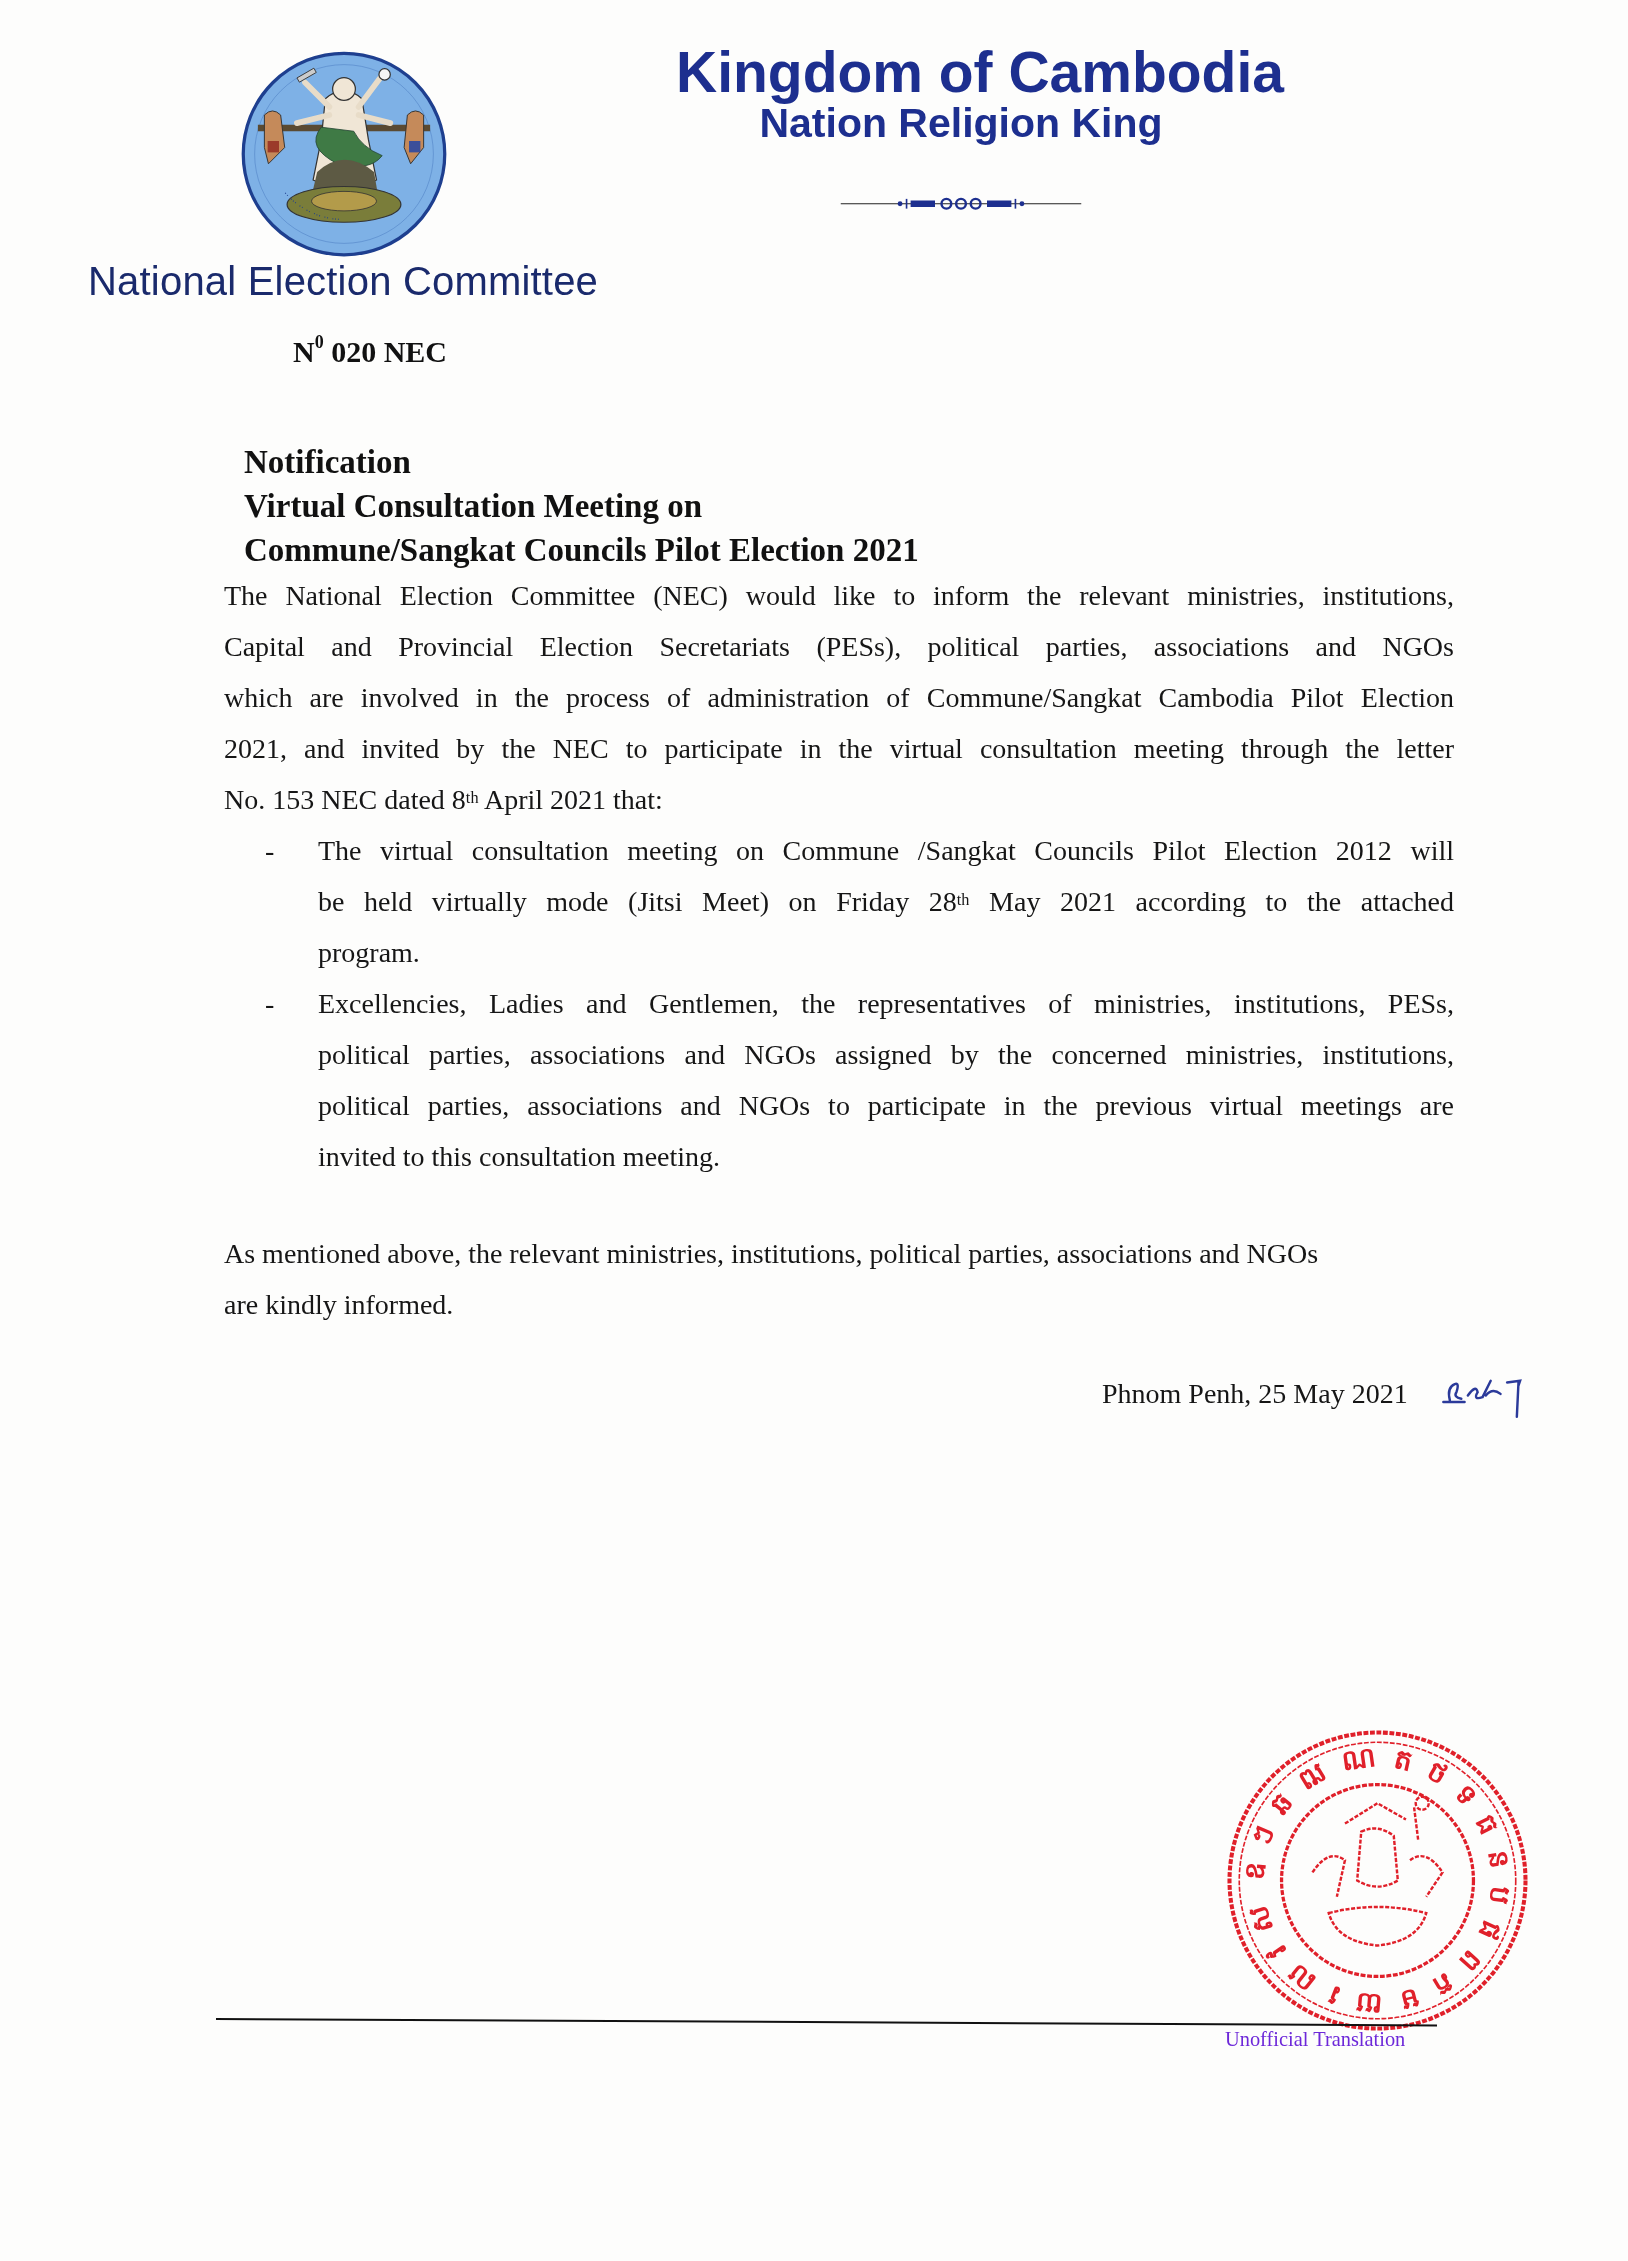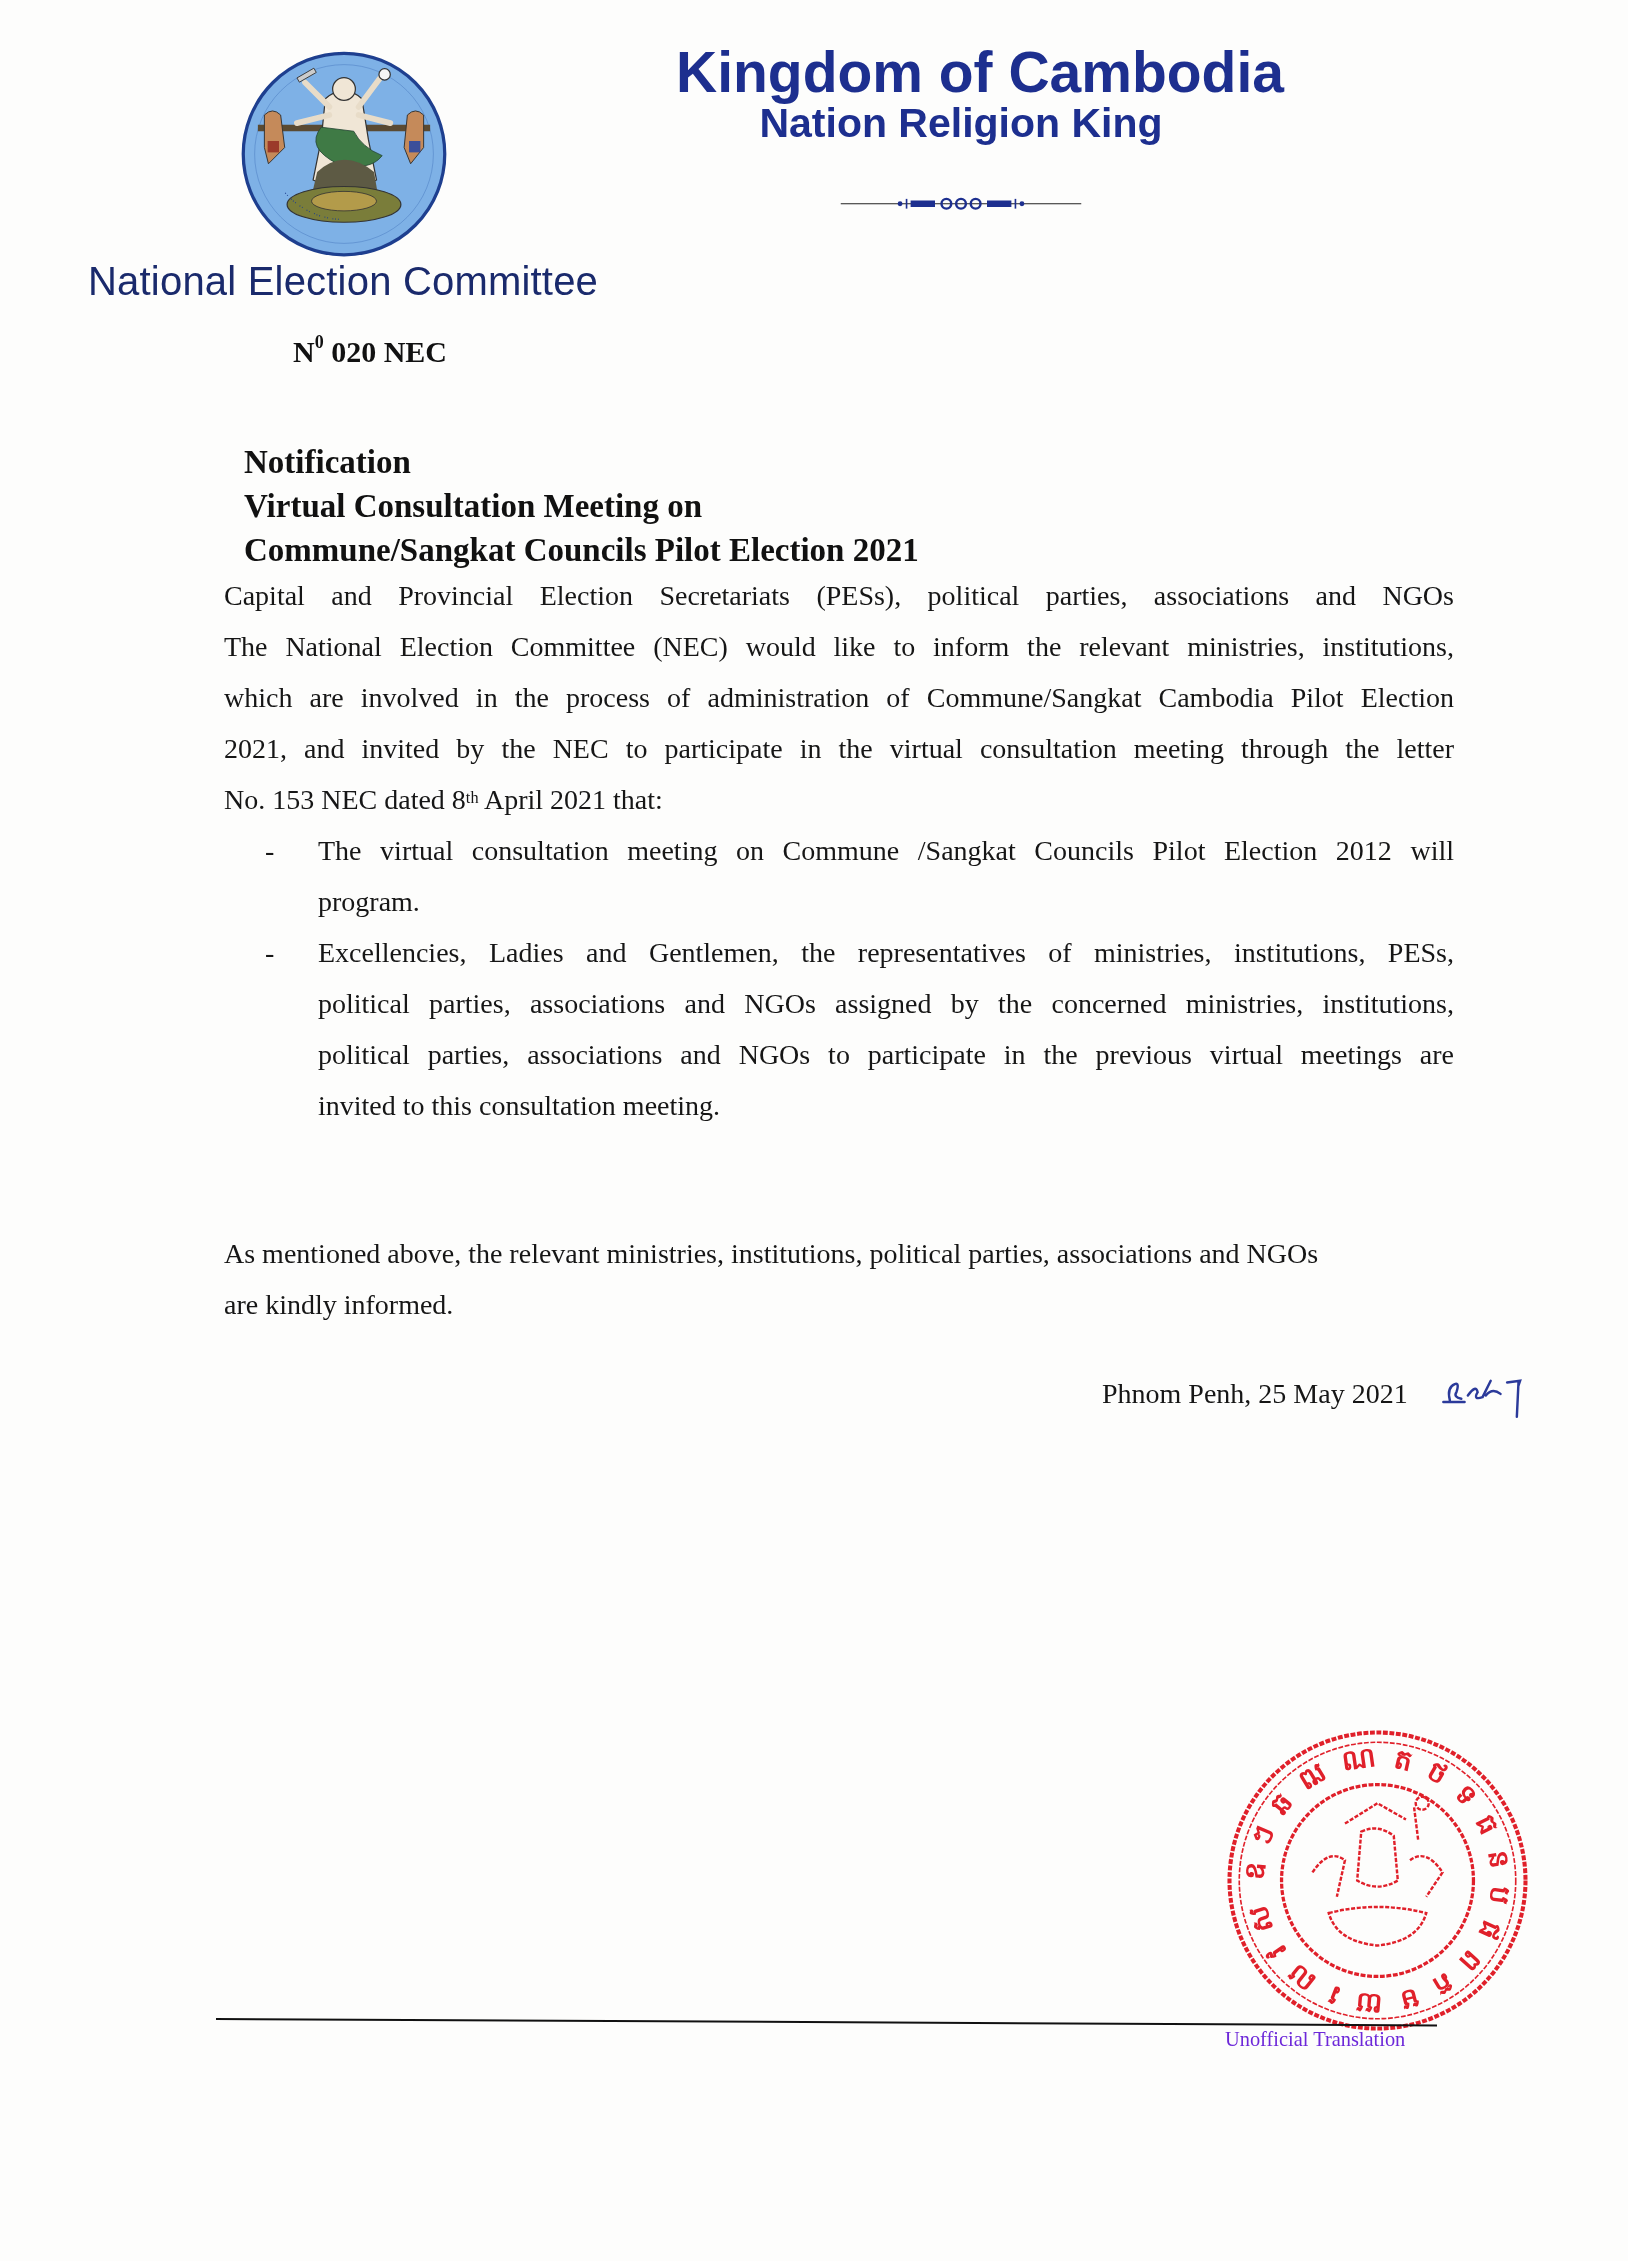--- a/index.html
+++ b/index.html
@@ -140,31 +140,32 @@
   <rect x="216" y="6" width="2" height="12" fill="#1d2f8f"></rect>
 </svg>
 
 <div class="abs title-block">
   <div>Notification</div>
   <div>Virtual Consultation Meeting on</div>
   <div>Commune/Sangkat Councils Pilot Election 2021</div>
 </div>
 
 <div class="abs body-text para1">
+  <span class="line">The National Election Committee (NEC) would like to inform the relevant ministries, institutions,</span>
   <span class="line">Capital and Provincial Election Secretariats (PESs), political parties, associations and NGOs</span>
-  <span class="line">The National Election Committee (NEC) would like to inform the relevant ministries, institutions,</span>
   <span class="line">which are involved in the process of administration of Commune/Sangkat Cambodia Pilot Election</span>
   <span class="line">2021, and invited by the NEC to participate in the virtual consultation meeting through the letter</span>
   <span class="line last"><span>No. 153 NEC dated 8</span><sup class="ord">th</sup><span> April 2021 that:</span></span>
 </div>
 
 <div class="abs body-text bullets">
   <div class="bullet">
     <span class="dash">-</span>
     <span class="line">The virtual consultation meeting on Commune /Sangkat Councils Pilot Election 2012 will</span>
+    <span class="line"><span>be held virtually mode (Jitsi Meet) on Friday 28</span><sup class="ord">th</sup><span> May 2021 according to the attached</span></span>
     <span class="line last">program.</span>
   </div>
   <div class="bullet">
     <span class="dash">-</span>
     <span class="line">Excellencies, Ladies and Gentlemen, the representatives of ministries, institutions, PESs,</span>
     <span class="line">political parties, associations and NGOs assigned by the concerned ministries, institutions,</span>
     <span class="line">political parties, associations and NGOs to participate in the previous virtual meetings are</span>
     <span class="line last">invited to this consultation meeting.</span>
   </div>
 </div>

